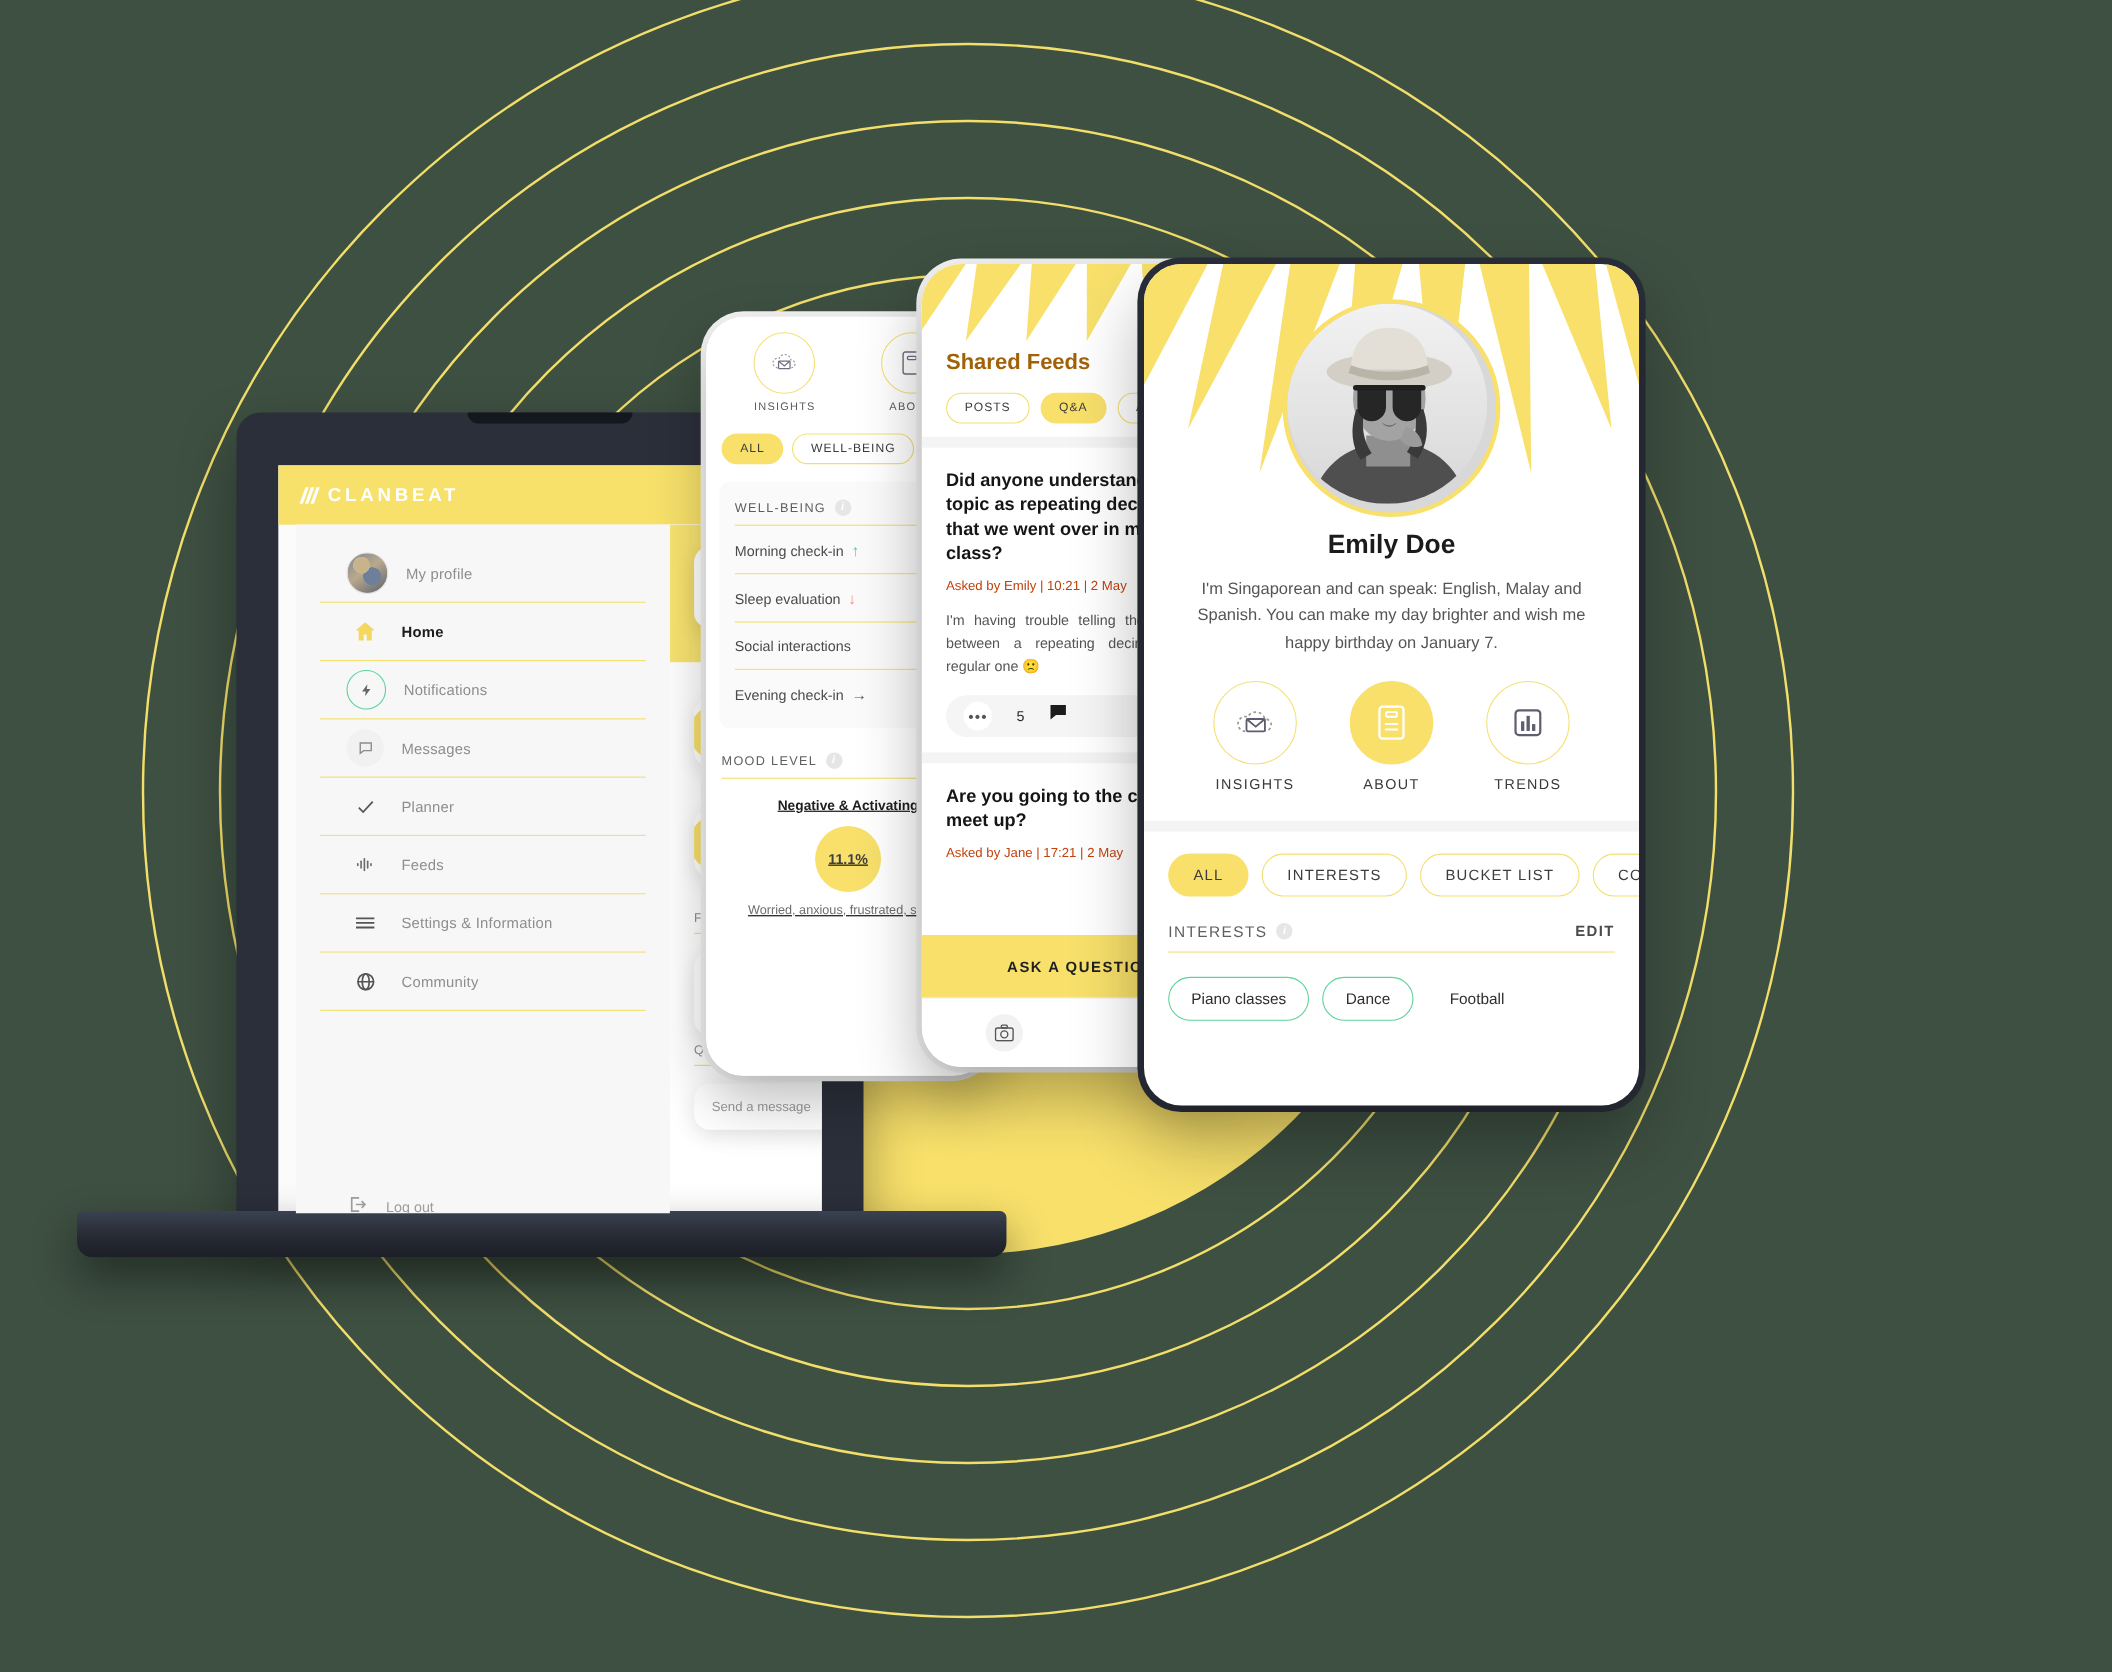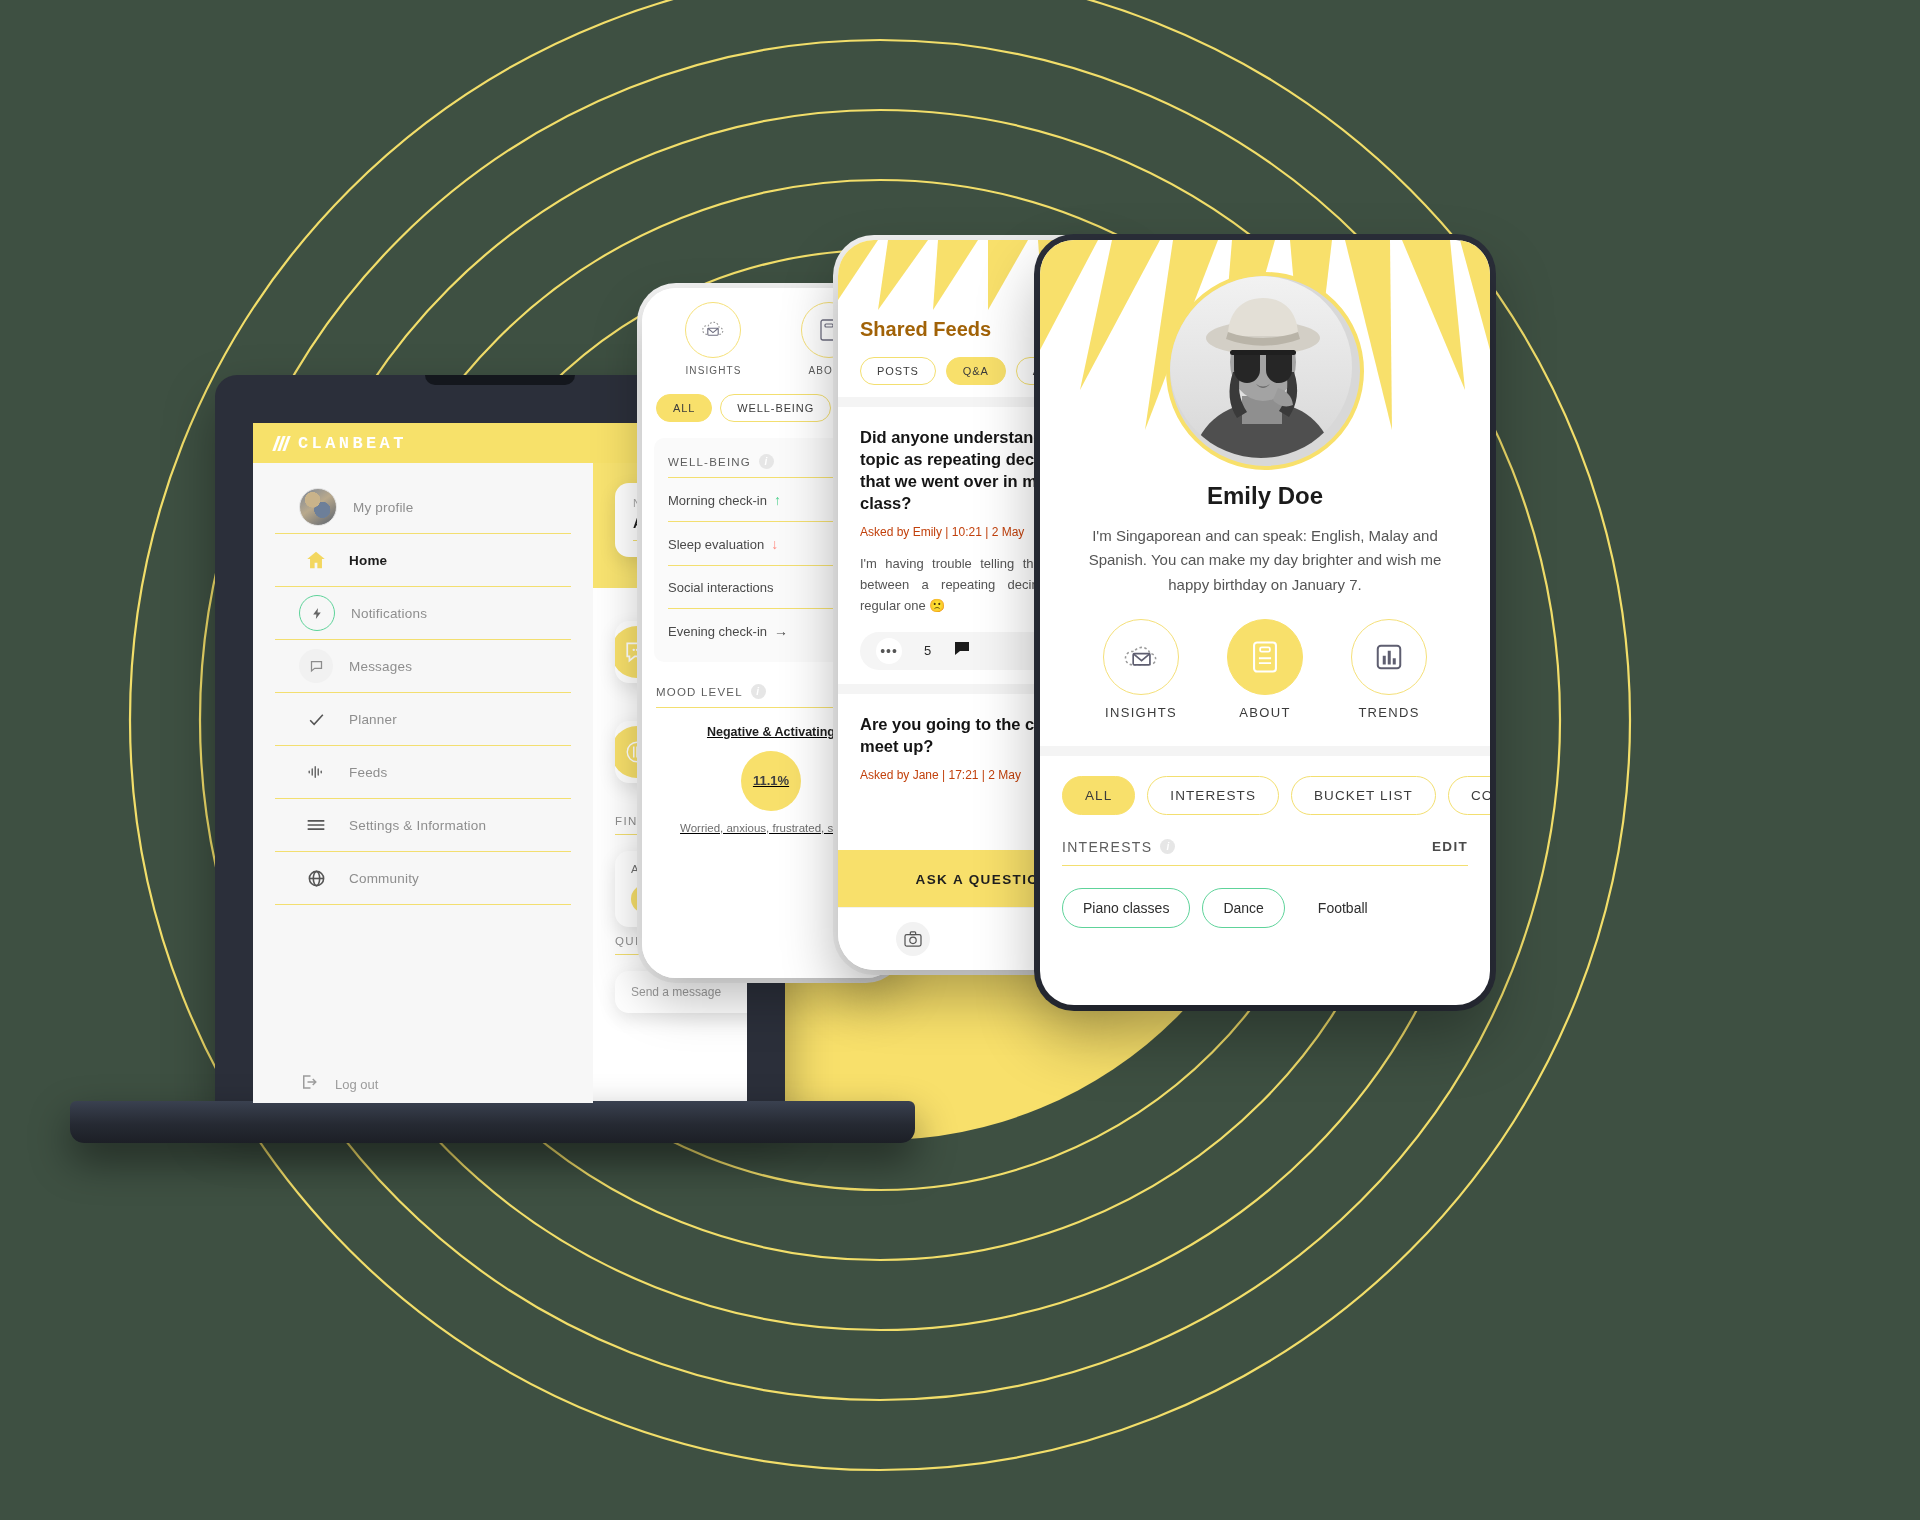--- a/index.html
+++ b/index.html
@@ -31,30 +31,30 @@
     background:linear-gradient(180deg,#3a4150 0%,#262a33 55%,#1c1f26 100%);
     border-radius:6px 6px 14px 14px;
     box-shadow:0 18px 40px rgba(0,0,0,.45);
   }
   .laptop-notch{
     position:absolute;left:50%;transform:translateX(-50%);top:0;width:150px;height:10px;
     background:#14171d;border-radius:0 0 10px 10px;
   }
 
   .lp-topbar{
-    height:40px;background:#f7e16a;display:flex;align-items:center;
-    padding-left:22px;gap:10px;font-family:Liberation Mono, monospace;
+    height:54px;background:#f7e16a;display:flex;align-items:center;
+    padding-left:22px;gap:10px;
   }
   .lp-logo-slashes{display:flex;gap:2px;transform:skewX(-20deg);}
   .lp-logo-slashes i{display:block;width:3px;height:15px;background:#ffffff;}
   .lp-logo-text{
     color:#fff;font-size:17px;letter-spacing:3.4px;font-weight:600;
   }
 
-  .lp-body{display:flex;height:640px;background:#fff;position:relative;}
+  .lp-body{display:flex;height:640px;background:#fff;position:relative;margin-left:16px;}
   .lp-sidebar{
     width:340px;background:#f7f7f7;padding:18px 0 0 0;
     position:relative;z-index:3;
   }
   .nav-row{
     display:flex;align-items:center;gap:16px;padding:0 24px 0 24px;
     height:52px;border-bottom:1px solid #f3df70;margin:0 22px 0 22px;
   }
   .nav-row .ic{width:34px;height:34px;display:flex;align-items:center;justify-content:center;flex:0 0 34px;}
   .nav-row .lbl{font-size:13.5px;color:#8e8e8e;letter-spacing:.2px;}

